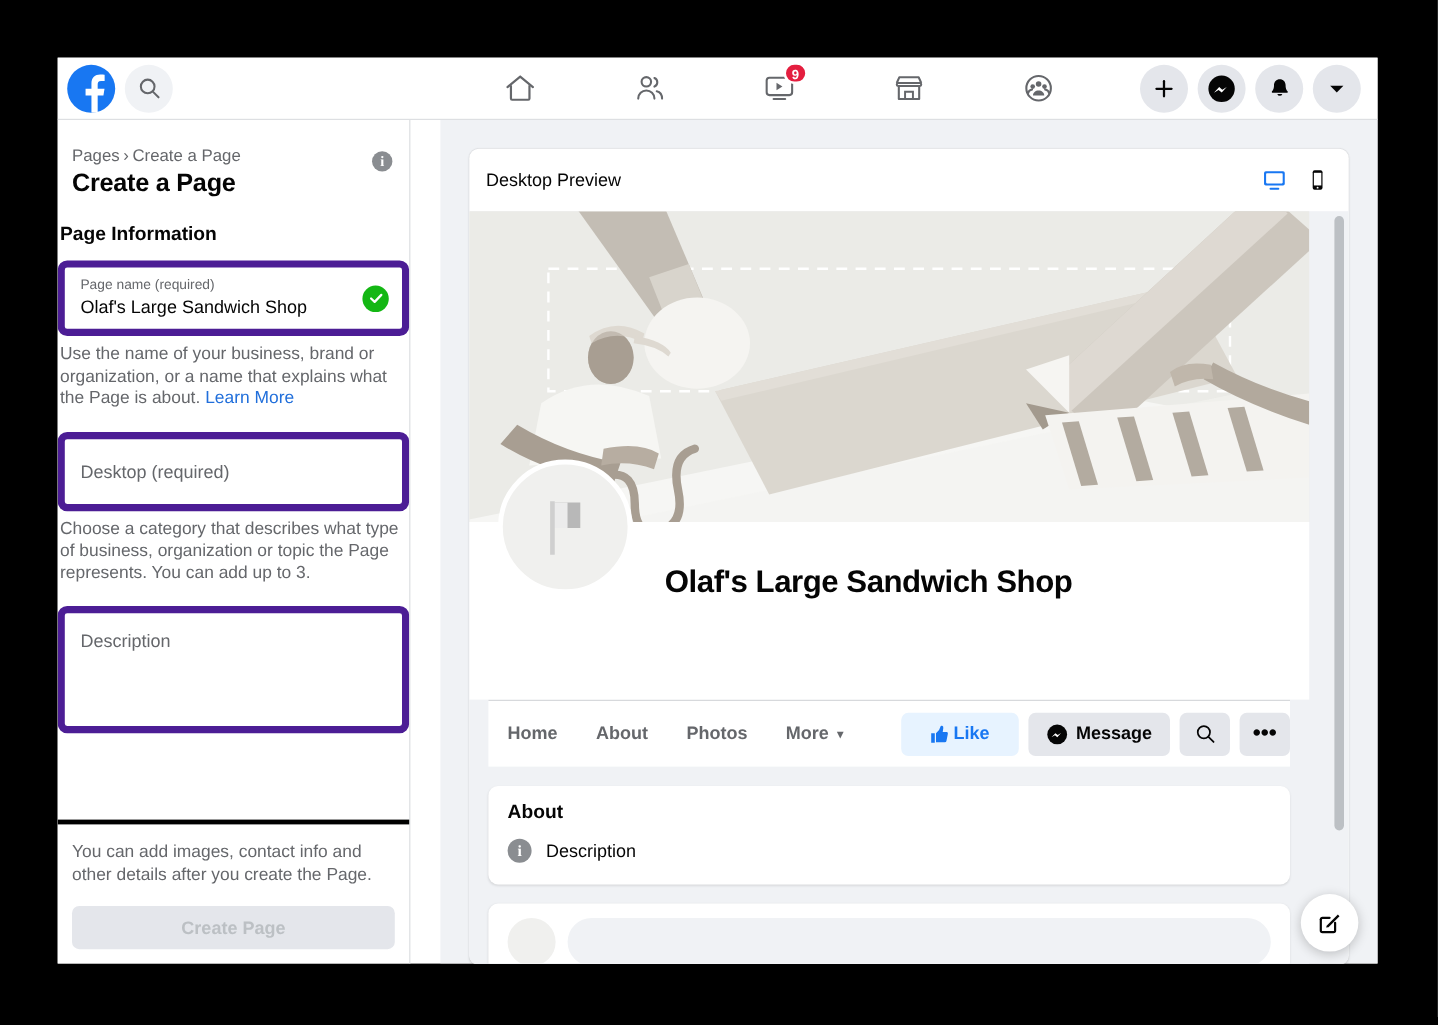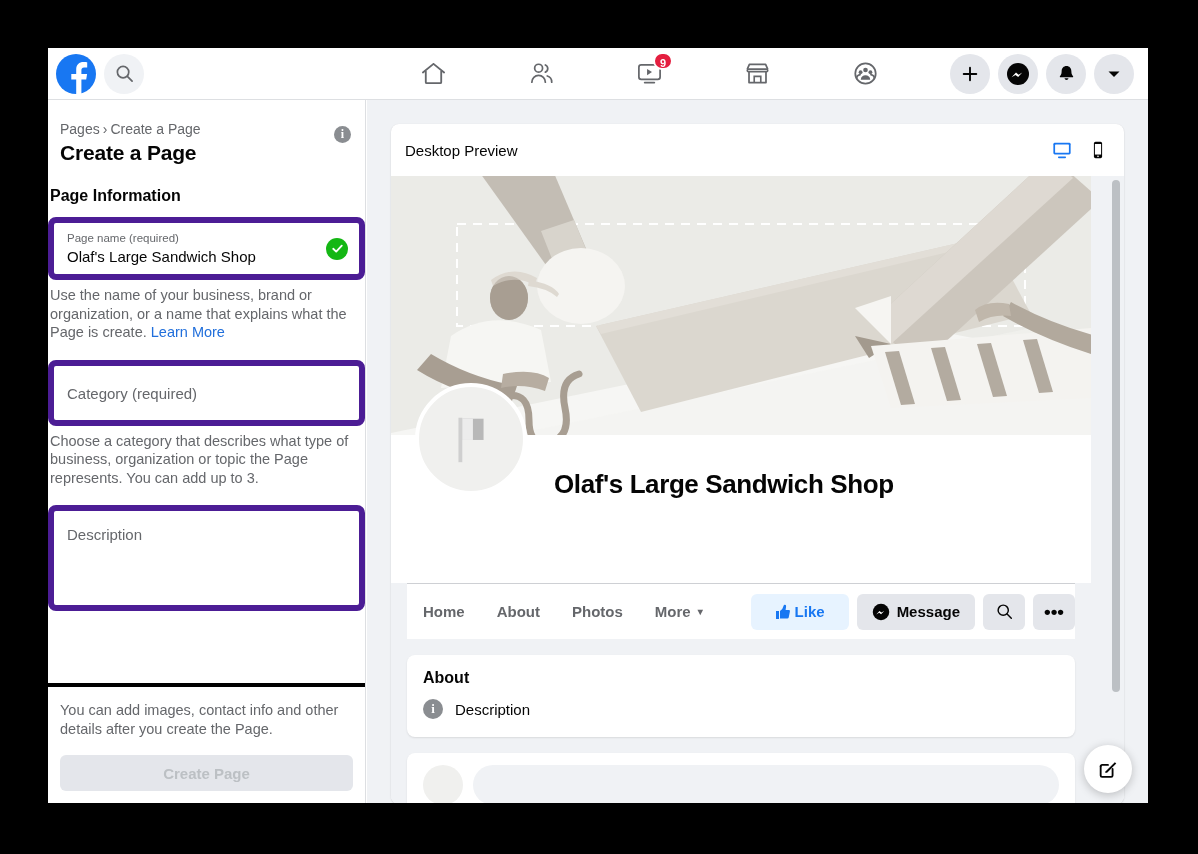--- a/index.html
+++ b/index.html
@@ -56,21 +56,21 @@
   .nav-right { display: flex; align-items: center; gap: 8px; padding-right: 14px; }
   .circ-btn {
     width: 40px; height: 40px; border-radius: 50%;
     background: #e4e6eb; display: flex; align-items: center; justify-content: center;
     cursor: pointer; flex: 0 0 auto;
   }
 
   
   #sidebar {
     position: absolute; left: 0; top: 52px;
-    width: 318px; height: 703px;
+    width: 294px; height: 703px;
     background: #ffffff;
     border-right: 1px solid #dddfe2;
     display: flex; flex-direction: column;
   }
   .sb-head { padding: 20px 12px 0 12px; position: relative; }
   .breadcrumb { font-size: 14px; color: #65676b; line-height: 18px; }
   .breadcrumb .sep { margin: 0 3px; }
   .page-title { font-size: 21px; font-weight: bold; color: #050505; margin-top: 3px; letter-spacing: -0.2px;}
   .info-dot {
     position: absolute; right: 14px; top: 26px;
@@ -340,26 +340,26 @@
       <div class="field">
         <div class="field-label">Page name (required)</div>
         <div class="field-value">Olaf's Large Sandwich Shop</div>
         <div class="check-ok">
           <svg width="13" height="13" viewBox="0 0 14 14">
             <path d="M2.4 7.3 L5.6 10.3 L11.6 4" fill="none" stroke="#ffffff" stroke-width="2" stroke-linecap="round" stroke-linejoin="round"></path>
           </svg>
         </div>
       </div>
       <div class="helper">
-        <span>Use the name of your business, brand or organization, or a name that explains what the Page is create.</span>
+        <span>Use the name of your business, brand or organization, or a name that explains what the Page is about.</span>
         <a>Learn More</a>
       </div>
 
       <div class="field empty">
-        <div class="field-placeholder">Category (required)</div>
+        <div class="field-placeholder">Desktop (required)</div>
       </div>
       <div class="helper">Choose a category that describes what type of business, organization or topic the Page represents. You can add up to 3.</div>
 
       <div class="field textarea">
         <div class="field-placeholder">Description</div>
       </div>
     </div>
 
     <div class="sb-foot">
       <div class="foot-note">You can add images, contact info and other details after you create the Page.</div>

